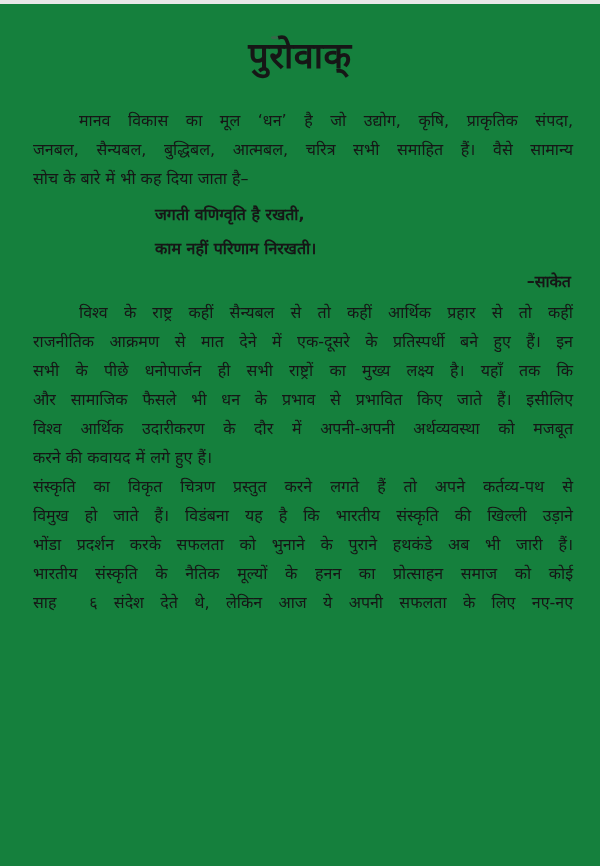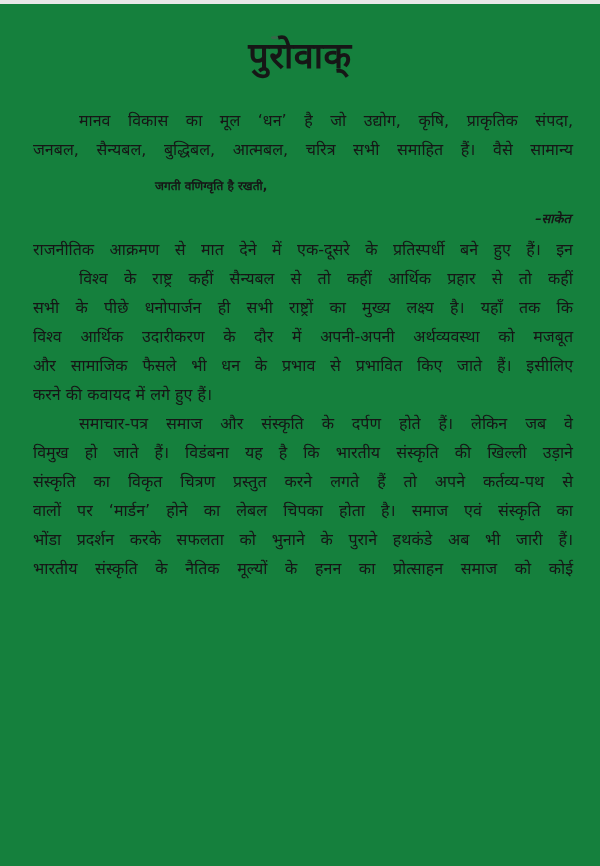--- a/index.html
+++ b/index.html
@@ -42,29 +42,28 @@
     text-indent: 46px;
   }
   .para-line.no-stretch {
     text-align-last: left;
   }
   .verse {
     margin: 5px 0 0 122px;
     font-weight: 700;
   }
   .verse-line {
-    font-size: 12px;
+    font-size: 16px;
     line-height: 34px;
     text-align: left;
   }
   .attribution {
     font-family: "DejaVu Serif", serif;
-    font-style: italic;
     font-weight: 700;
-    font-size: 13px;
+    font-size: 16px;
     line-height: 32px;
     text-align: right;
     padding-right: 2px;
   }
   .speck {
     position: absolute;
     left: 271px;
     top: 32px;
     width: 7px;
     height: 3px;
@@ -76,35 +75,36 @@
 </head>
 <body>
 
 <div class="page">
   <div class="speck"></div>
   <h1 class="title">पुरोवाक्</h1>
   <div class="content">
       <div class="para">
         <div class="para-line first">मानव विकास का मूल ‘धन’ है जो उद्योग, कृषि, प्राकृतिक संपदा,</div>
         <div class="para-line">जनबल, सैन्यबल, बुद्धिबल, आत्मबल, चरित्र सभी समाहित हैं। वैसे सामान्य</div>
+        <div class="para-line no-stretch">सोच के बारे में भी कह दिया जाता है–</div>
       </div>
       <div class="verse">
         <div class="verse-line">जगती वणिग्वृति है रखती,</div>
+        <div class="verse-line">काम नहीं परिणाम निरखती।</div>
       </div>
       <div class="attribution">–साकेत</div>
       <div class="para">
+        <div class="para-line first">विश्व के राष्ट्र कहीं सैन्यबल से तो कहीं आर्थिक प्रहार से तो कहीं</div>
         <div class="para-line">राजनीतिक आक्रमण से मात देने में एक-दूसरे के प्रतिस्पर्धी बने हुए हैं। इन</div>
-        <div class="para-line first">विश्व के राष्ट्र कहीं सैन्यबल से तो कहीं आर्थिक प्रहार से तो कहीं</div>
         <div class="para-line">सभी के पीछे धनोपार्जन ही सभी राष्ट्रों का मुख्य लक्ष्य है। यहाँ तक कि</div>
+        <div class="para-line">और सामाजिक फैसले भी धन के प्रभाव से प्रभावित किए जाते हैं। इसीलिए</div>
         <div class="para-line">विश्व आर्थिक उदारीकरण के दौर में अपनी-अपनी अर्थव्यवस्था को मजबूत</div>
-        <div class="para-line">और सामाजिक फैसले भी धन के प्रभाव से प्रभावित किए जाते हैं। इसीलिए</div>
         <div class="para-line no-stretch">करने की कवायद में लगे हुए हैं।</div>
       </div>
       <div class="para">
-        <div class="para-line first">समाचार-पत्र समाज और संस्कृति के दर्पण होते हैं। लेकिन जब वे</div>
+        <div class="para-line">संस्कृति का विकृत चित्रण प्रस्तुत करने लगते हैं तो अपने कर्तव्य-पथ से</div>
         <div class="para-line">विमुख हो जाते हैं। विडंबना यह है कि भारतीय संस्कृति की खिल्ली उड़ाने</div>
-        <div class="para-line">संस्कृति का विकृत चित्रण प्रस्तुत करने लगते हैं तो अपने कर्तव्य-पथ से</div>
-        <div class="para-line">वालों पर ‘मार्डन’ होने का लेबल चिपका होता है। समाज एवं संस्कृति का</div>
         <div class="para-line">भोंडा प्रदर्शन करके सफलता को भुनाने के पुराने हथकंडे अब भी जारी हैं।</div>
         <div class="para-line">भारतीय संस्कृति के नैतिक मूल्यों के हनन का प्रोत्साहन समाज को कोई</div>
+        <div class="para-line">साह &nbsp;६ संदेश देते थे, लेकिन आज ये अपनी सफलता के लिए नए-नए</div>
       </div>
     </div>
 </div>
 
 </body></html>

